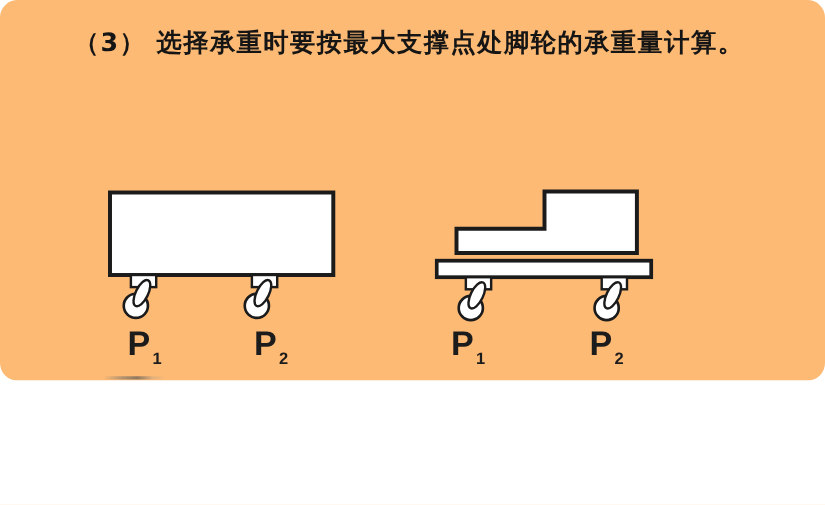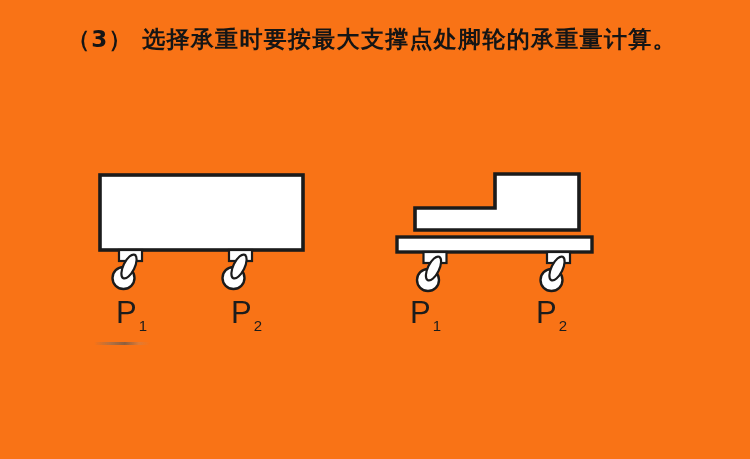--- a/index.html
+++ b/index.html
@@ -1,21 +1,22 @@
 <!DOCTYPE html>
 <html><head>
 <meta charset="utf-8">
 <style>
   html,body{margin:0;padding:0;background:#ffffff;}
   .page{
     position:relative;
-    width:750px;height:459px;
-    background:#f97316;
+    width:750px;height:346px;
+    background:#fdba74;
     overflow:hidden;
     font-family:"DejaVu Sans",sans-serif;
+    border-radius:16px;
   }
   .hline{
     position:absolute;
     white-space:nowrap;
     color:#151515;
     font-weight:700;
     font-size:23px;
     line-height:26px;
     letter-spacing:1.3px;
   }
@@ -23,21 +24,21 @@
   .line2{left:78px;top:65px;}
   svg.diagram{position:absolute;display:block;}
   .svg-left{left:96px;top:171px;}
   .svg-right{left:395px;top:170px;}
   .p-label{
     position:absolute;
     color:#1c1c1c;
     font-family:"Liberation Sans",sans-serif;
     font-size:31px;
     line-height:31px;
-    font-weight:400;
+    font-weight:700;
   }
   .p-sub{
     font-size:15px;
     position:relative;
     top:8px;
     margin-left:2px;
   }
   .smudge{
     position:absolute;
     left:94px;top:342px;

